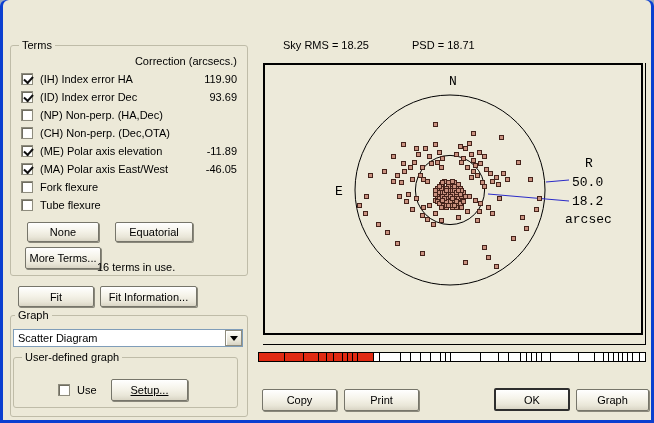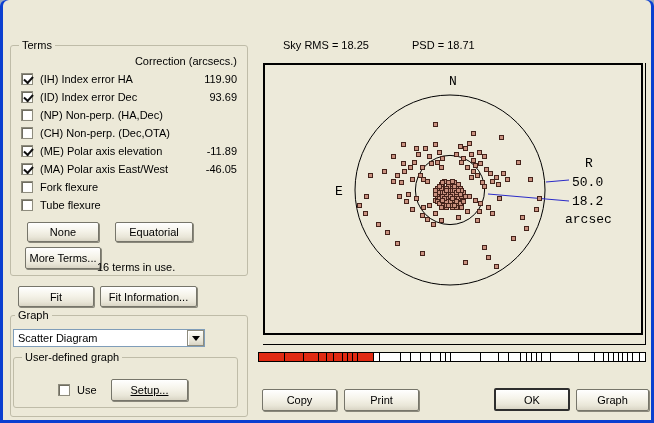--- a/index.html
+++ b/index.html
@@ -51,21 +51,21 @@
     position:absolute; box-sizing:border-box;
     background:linear-gradient(180deg,#FFFFFF 0%,#F5F3E9 45%,#E9E6D8 78%,#D9D5C5 100%);
     border:1px solid #76756A; border-radius:2px;
     box-shadow:1px 1px 0 #8A887B;
     text-align:center; font-family:"Liberation Sans",sans-serif; font-size:11px;
     display:flex; align-items:center; justify-content:center; color:#000;
   }
   .btn-default{ border:2px solid #2E2E2E; box-shadow:none; }
   .static{ position:absolute; white-space:nowrap; }
   .combo{
-    position:absolute; left:13px; top:329px; width:192px; height:18px; box-sizing:border-box;
+    position:absolute; left:13px; top:329px; width:230px; height:18px; box-sizing:border-box;
     background:#fff; border:1px solid #7F9DB9; display:flex; align-items:center;
   }
   .combo-text{ margin-left:4px; flex:1; }
   .combo-btn{
     width:17px; height:16px; margin-right:0; flex:none; box-sizing:border-box;
     background:linear-gradient(180deg,#FDFDF9,#E8E5D7 70%,#D8D4C4);
     border:1px solid #8E8C7E; box-shadow:inset 1px 1px 0 #fff;
     display:flex; align-items:center; justify-content:center;
   }
   .arrow-down{ width:0; height:0; border-left:4px solid transparent; border-right:4px solid transparent; border-top:5px solid #000; }

